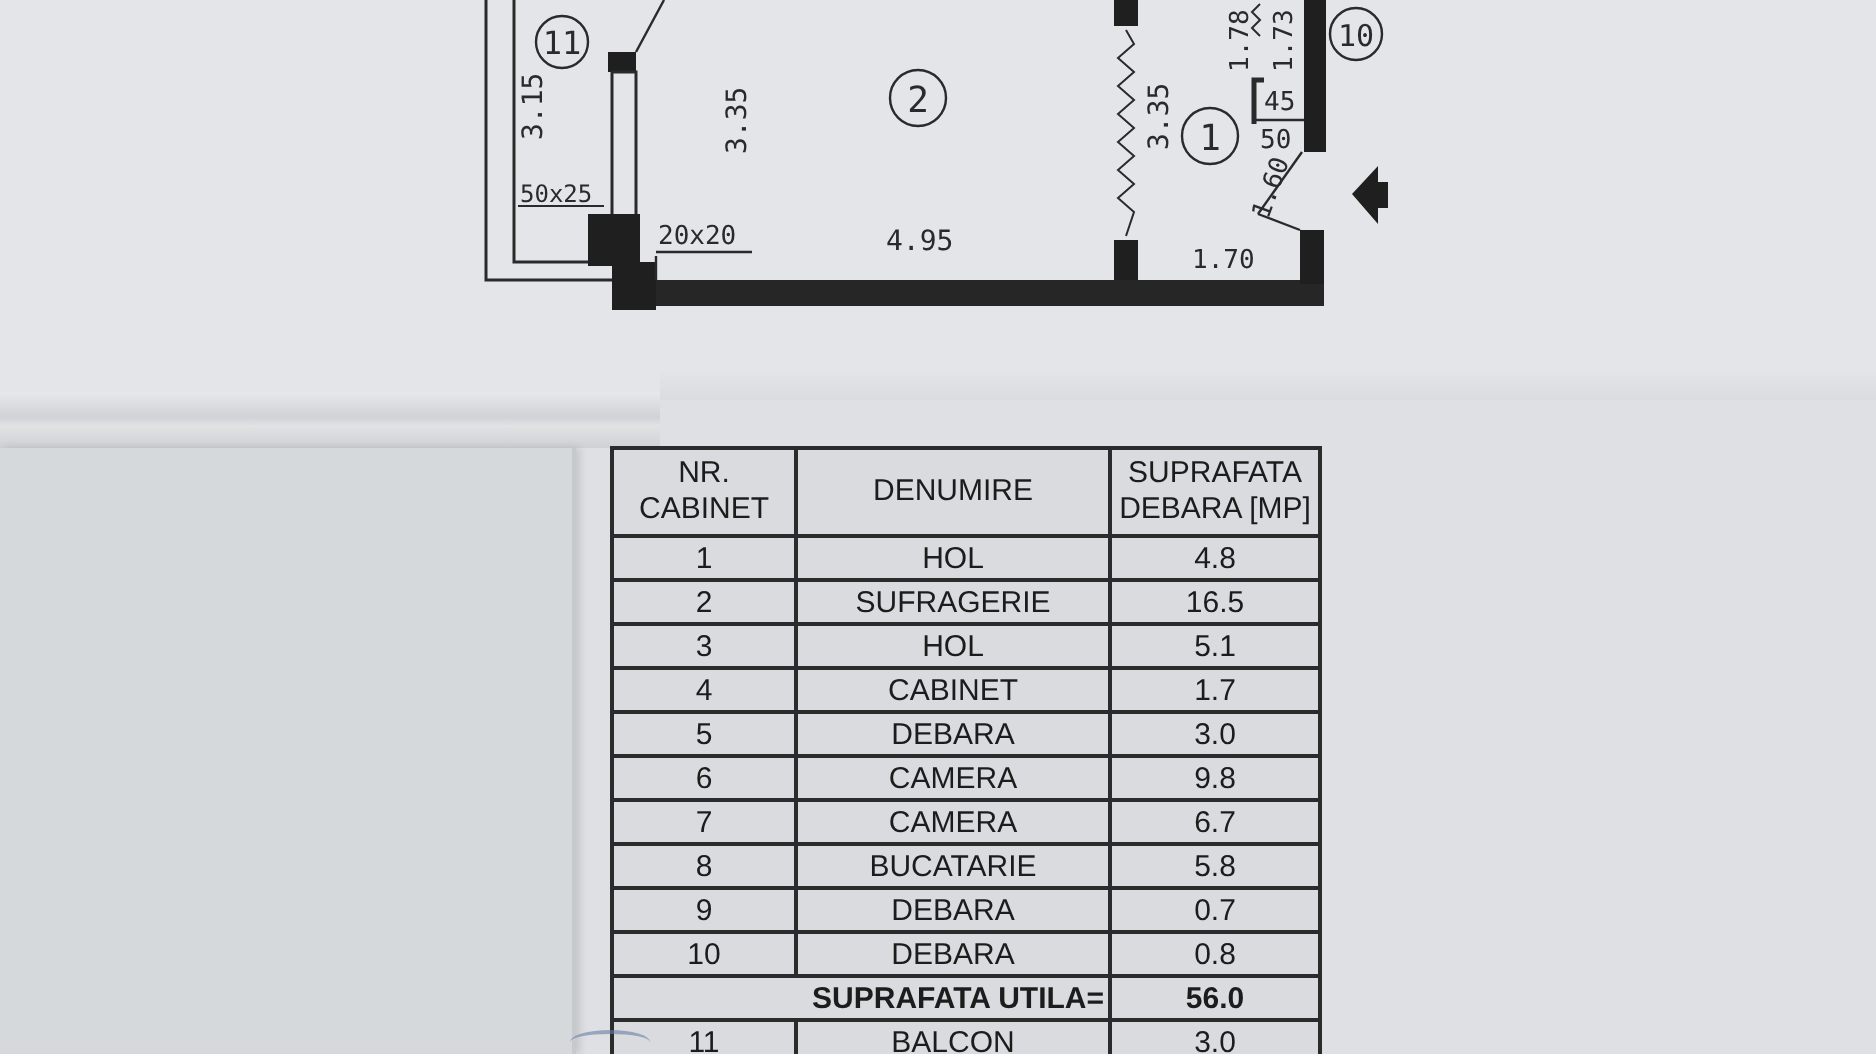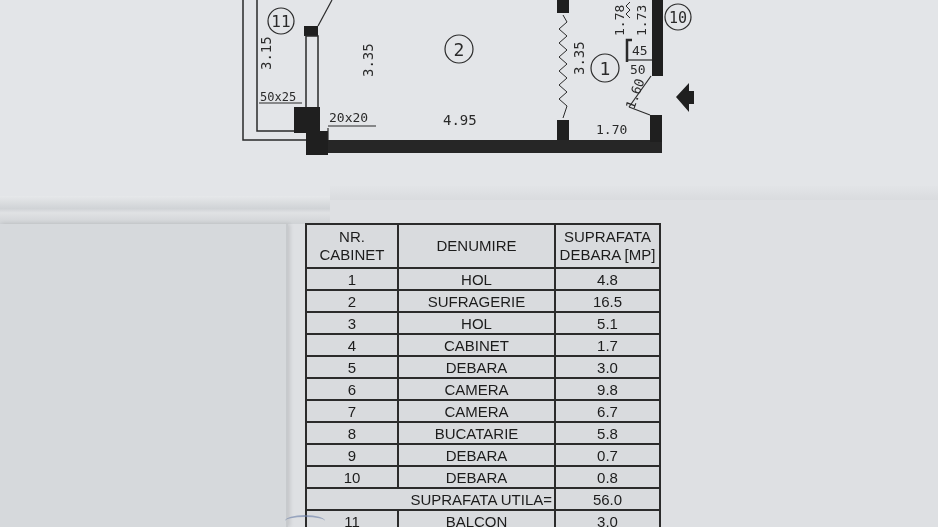--- a/index.html
+++ b/index.html
@@ -15,21 +15,21 @@
   .paper-right { position:absolute; left:288px; top:200px; width:650px; height:327px; background:#dee0e3; }
   .plan { position:absolute; left:0; top:0; }
   .plan text { font-family:"DejaVu Sans Mono", monospace; fill:#2a2a2a; }
   table.rooms { position:absolute; left:305px; top:223px; width:356px; border-collapse:collapse;
     font-size:15px; color:#1c1c1c; background:#d9dbde; }
   table.rooms td, table.rooms th { border:2px solid #2b2b2b; text-align:center; font-weight:normal;
     line-height:17px; padding:2px 2px 1px; }
   table.rooms th { line-height:18px; padding:3px 2px; }
   table.rooms td.c1 { width:92px; }
   table.rooms td.c2 { width:157px; }
-  table.rooms .total td { font-weight:normal; }
+  table.rooms .total td { font-weight:bold; }
   .watermark { position:absolute; left:396px; top:236px; width:160px; height:50px; opacity:0.35; pointer-events:none; }
   .wm-circle { position:absolute; left:0; top:0; width:48px; height:48px; border-radius:50%;
     background:radial-gradient(#e8c89a,#d8b88a); }
   .wm-text { position:absolute; left:40px; top:4px; font-family:"Liberation Serif", serif; font-size:22px;
     color:#8c8c8c; letter-spacing:1px; line-height:22px; }
   .pen-mark { position:absolute; left:285px; top:515px; width:40px; height:12px;
     border-top:2px solid #6a7fa8; border-radius:50% 50% 0 0; opacity:0.6; }
 </style>
 </head>
 <body>

